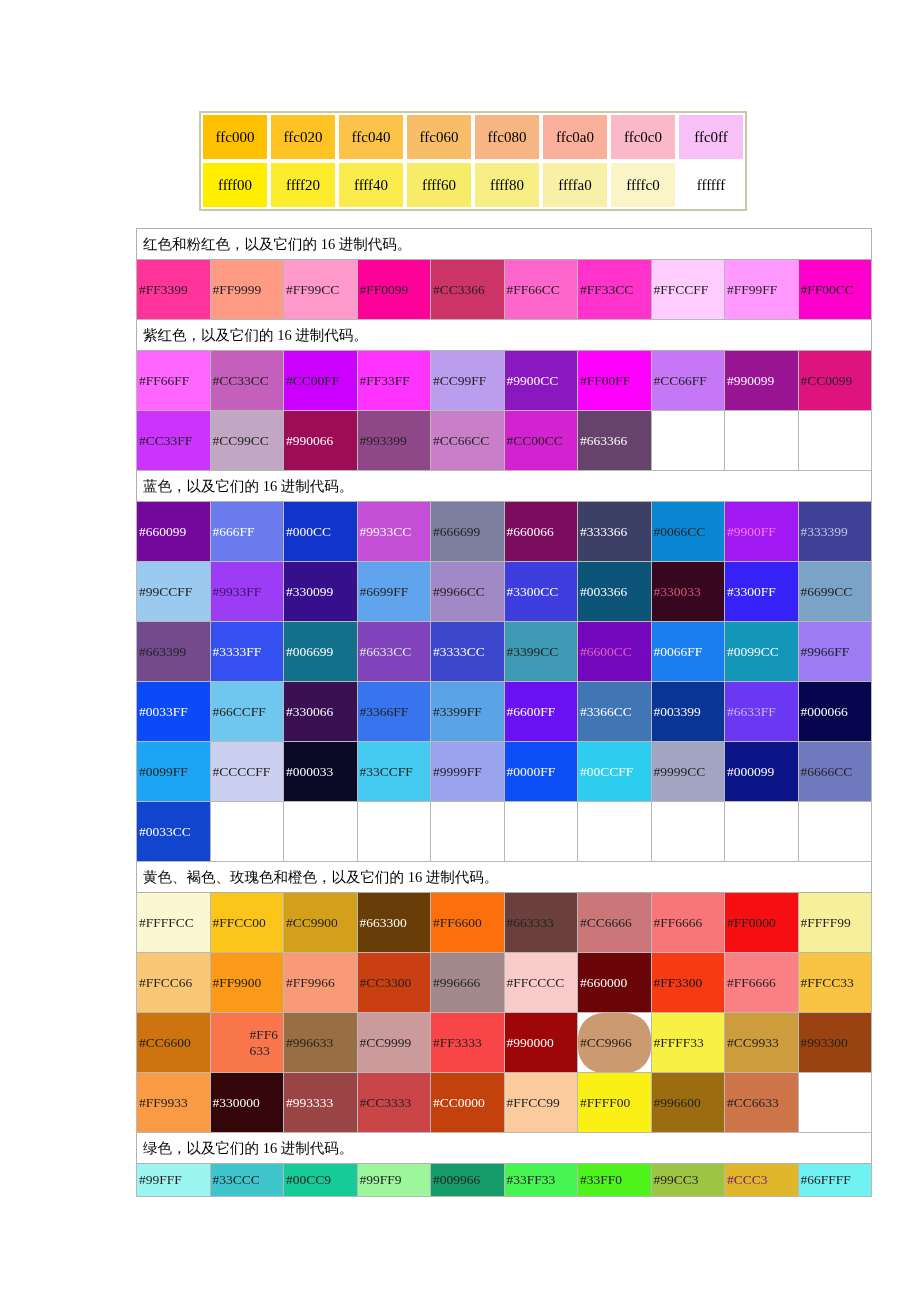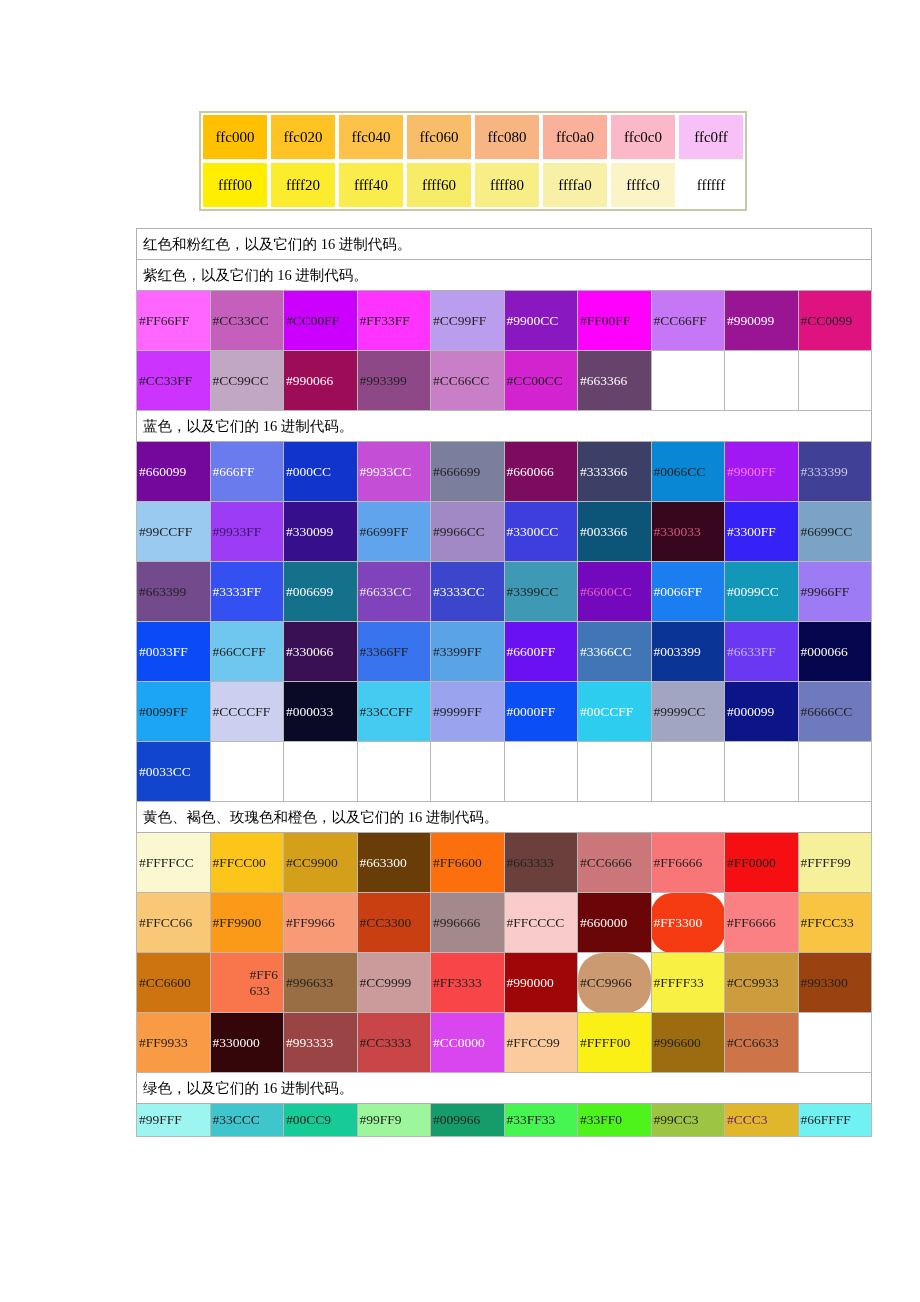--- a/index.html
+++ b/index.html
@@ -118,20 +118,32 @@
   </table>
 </div>
 
 <div id="main-table-wrap">
   <table class="colors">
     <tbody id="colors-body">
         <tr>
           <td class="sect" colspan="10">红色和粉红色，以及它们的 16 进制代码。</td>
         </tr>
         <tr>
+          <td class="sw" style="background: rgb(255, 51, 153); color: rgb(34, 34, 34);">#FF3399</td>
+          <td class="sw" style="background: rgb(255, 154, 133); color: rgb(34, 34, 34);">#FF9999</td>
+          <td class="sw" style="background: rgb(255, 153, 204); color: rgb(34, 34, 34);">#FF99CC</td>
+          <td class="sw" style="background: rgb(255, 0, 153); color: rgb(34, 34, 34);">#FF0099</td>
+          <td class="sw" style="background: rgb(204, 51, 102); color: rgb(34, 34, 34);">#CC3366</td>
+          <td class="sw" style="background: rgb(255, 102, 204); color: rgb(34, 34, 34);">#FF66CC</td>
+          <td class="sw" style="background: rgb(255, 51, 204); color: rgb(34, 34, 34);">#FF33CC</td>
+          <td class="sw" style="background: rgb(255, 204, 255); color: rgb(34, 34, 34);">#FFCCFF</td>
+          <td class="sw" style="background: rgb(255, 153, 255); color: rgb(34, 34, 34);">#FF99FF</td>
+          <td class="sw" style="background: rgb(255, 0, 204); color: rgb(34, 34, 34);">#FF00CC</td>
+        </tr>
+        <tr>
           <td class="sect" colspan="10">紫红色，以及它们的 16 进制代码。</td>
         </tr>
         <tr>
           <td class="sw" style="background: rgb(255, 102, 255); color: rgb(34, 34, 34);">#FF66FF</td>
           <td class="sw" style="background: rgb(196, 95, 187); color: rgb(34, 34, 34);">#CC33CC</td>
           <td class="sw" style="background: rgb(204, 0, 255); color: rgb(34, 34, 34);">#CC00FF</td>
           <td class="sw" style="background: rgb(255, 51, 255); color: rgb(34, 34, 34);">#FF33FF</td>
           <td class="sw" style="background: rgb(187, 157, 237); color: rgb(34, 34, 34);">#CC99FF</td>
           <td class="sw" style="background: rgb(138, 24, 192); color: rgb(255, 255, 255);">#9900CC</td>
           <td class="sw" style="background: rgb(255, 0, 255); color: rgb(34, 34, 34);">#FF00FF</td>
@@ -242,42 +254,42 @@
           <td class="sw" style="background: rgb(246, 240, 154); color: rgb(34, 34, 34);">#FFFF99</td>
         </tr>
         <tr>
           <td class="sw" style="background: rgb(249, 200, 119); color: rgb(34, 34, 34);">#FFCC66</td>
           <td class="sw" style="background: rgb(251, 154, 24); color: rgb(34, 34, 34);">#FF9900</td>
           <td class="sw" style="background: rgb(249, 154, 118); color: rgb(34, 34, 34);">#FF9966</td>
           <td class="sw" style="background: rgb(202, 63, 17); color: rgb(34, 34, 34);">#CC3300</td>
           <td class="sw" style="background: rgb(164, 137, 140); color: rgb(34, 34, 34);">#996666</td>
           <td class="sw" style="background: rgb(249, 203, 203); color: rgb(34, 34, 34);">#FFCCCC</td>
           <td class="sw" style="background: rgb(106, 6, 8); color: rgb(255, 255, 255);">#660000</td>
-          <td class="sw" style="background: rgb(246, 58, 17); color: #ffffff; border-radius: 21px;">#FF3300</td>
+          <td class="sw" style="background: rgb(246, 58, 17); color: #0f172a;">#FF3300</td>
           <td class="sw" style="background: rgb(250, 128, 131); color: rgb(34, 34, 34);">#FF6666</td>
           <td class="sw" style="background: rgb(248, 196, 66); color: rgb(34, 34, 34);">#FFCC33</td>
         </tr>
         <tr>
           <td class="sw" style="background: rgb(205, 115, 15); color: rgb(34, 34, 34);">#CC6600</td>
           <td class="sw" style="background: rgb(249, 118, 76); color: rgb(34, 34, 34); padding-left: 39px;">#FF6633</td>
           <td class="sw" style="background: rgb(154, 110, 68); color: rgb(34, 34, 34);">#996633</td>
           <td class="sw" style="background: rgb(203, 155, 156); color: rgb(34, 34, 34);">#CC9999</td>
           <td class="sw" style="background: rgb(248, 69, 71); color: rgb(34, 34, 34);">#FF3333</td>
           <td class="sw" style="background: rgb(158, 6, 8); color: rgb(255, 255, 255);">#990000</td>
           <td class="sw" style="background: rgb(203, 154, 112); color: rgb(34, 34, 34); border-radius: 25px;">#CC9966</td>
           <td class="sw" style="background: rgb(248, 240, 66); color: rgb(34, 34, 34);">#FFFF33</td>
           <td class="sw" style="background: rgb(205, 156, 61); color: rgb(34, 34, 34);">#CC9933</td>
           <td class="sw" style="background: rgb(155, 67, 16); color: rgb(34, 34, 34);">#993300</td>
         </tr>
         <tr>
           <td class="sw" style="background: rgb(249, 154, 68); color: rgb(34, 34, 34);">#FF9933</td>
           <td class="sw" style="background: rgb(53, 6, 9); color: rgb(255, 255, 255);">#330000</td>
           <td class="sw" style="background: rgb(155, 68, 70); color: rgb(255, 255, 255);">#993333</td>
           <td class="sw" style="background: rgb(202, 69, 71); color: rgb(34, 34, 34);">#CC3333</td>
-          <td class="sw" style="background: #d946ef; color: rgb(255, 255, 255);">#CC0000</td>
+          <td class="sw" style="background: #c2410c; color: rgb(255, 255, 255);">#CC0000</td>
           <td class="sw" style="background: rgb(251, 203, 157); color: rgb(34, 34, 34);">#FFCC99</td>
           <td class="sw" style="background: rgb(250, 240, 21); color: rgb(34, 34, 34);">#FFFF00</td>
           <td class="sw" style="background: rgb(156, 109, 16); color: rgb(34, 34, 34);">#996600</td>
           <td class="sw" style="background: rgb(205, 117, 73); color: rgb(34, 34, 34);">#CC6633</td>
           <td class="sw empty"></td>
         </tr>
         <tr>
           <td class="sect" colspan="10">绿色，以及它们的 16 进制代码。</td>
         </tr>
         <tr>

